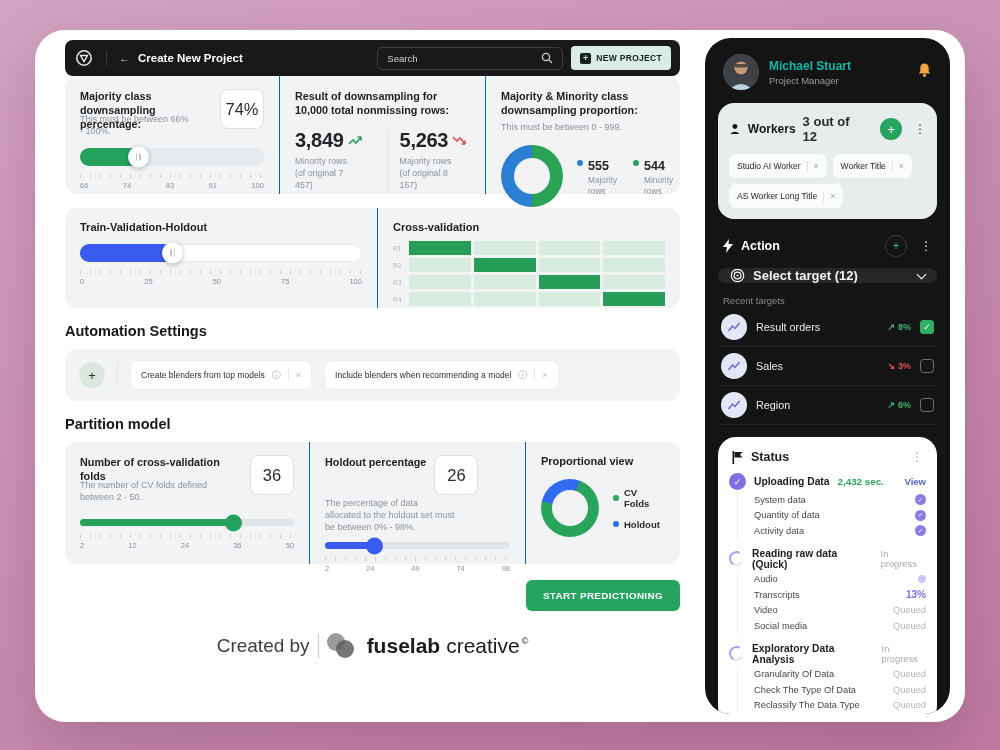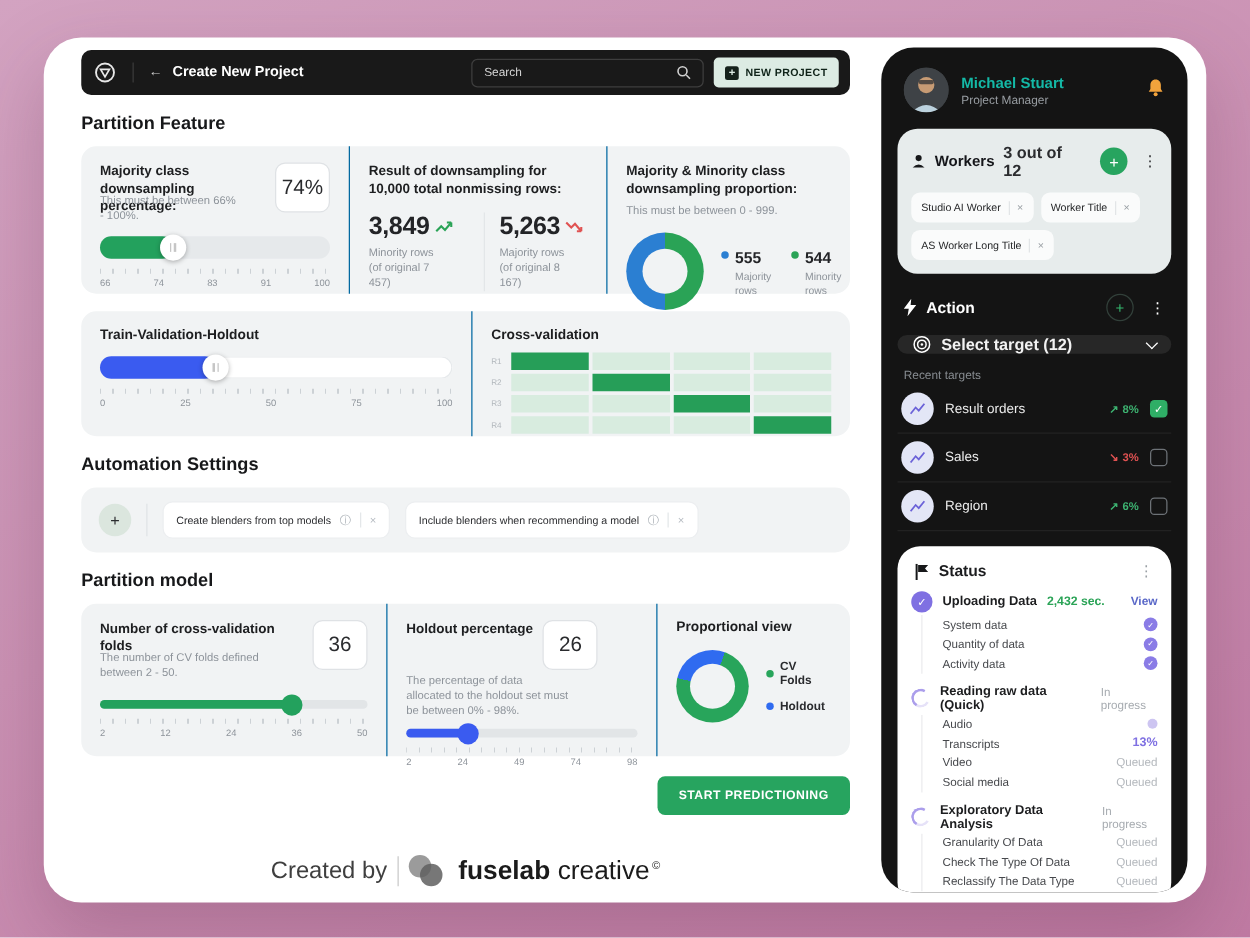--- a/index.html
+++ b/index.html
@@ -98,21 +98,21 @@
   .dnp::after{content:"";position:absolute;inset:11px;background:#f1f3f4;border-radius:50%}
   .p3body{display:flex;align-items:center;gap:14px;margin-top:12px}
   .lgv{display:flex;flex-direction:column;gap:10px}
   .lgv .lg-item{align-items:center}
   .lgv .lg-dot{margin-top:0}
   .lgv .lg-name{font-size:9.5px;font-weight:700;color:#2a2b2e}
   
   .startrow{display:flex;justify-content:flex-end;margin-top:16px}
   .startbtn{background:#27a45f;color:#fff;border:none;border-radius:6px;padding:0 17px;height:31px;
     font-size:9.8px;font-weight:700;letter-spacing:.4px;font-family:inherit;cursor:pointer}
-  .footer{display:flex;align-items:center;justify-content:center;gap:8px;margin-top:32px}
+  .footer{display:flex;align-items:center;justify-content:center;gap:8px;margin-top:22px}
   .cb{font-size:19px;color:#3f3f3f}
   .fdiv{width:1px;height:24px;background:#c9c9c9}
   .flogo{position:relative;width:32px;height:26px}
   .flogo b{position:absolute;border-radius:50%;width:18px;height:18px}
   .flogo .b1{left:0;top:0;background:#9b9b9b}
   .flogo .b2{left:9px;top:7px;background:#5f5f5f;opacity:.85}
   .fbrand{font-size:21px;color:#1b1b1b;display:flex;align-items:flex-start}
   .fb-b{font-weight:800}
   .fb-c{font-weight:400;margin-left:6px}
   .fb-r{font-size:9px;margin-top:2px;margin-left:2px}
@@ -204,21 +204,20 @@
             <circle cx="5" cy="5" r="3.6" fill="none" stroke="#cfcfcf" stroke-width="1.3"></circle>
             <line x1="8" y1="8" x2="11" y2="11" stroke="#cfcfcf" stroke-width="1.3"></line>
           </svg>
       </div>
       <button class="newproj">
         <span class="np-ic">+</span>
         <span>NEW PROJECT</span>
       </button>
     </div>
 
-    <h2 class="sec">Partition Feature</h2>
 
     <div class="panel row1">
       <div class="card c1">
         <div class="card-head">
           <div class="card-title">Majority class downsampling percentage:</div>
           <div class="valbox">74%</div>
         </div>
         <div class="hint" style="width:110px;margin-top:-18px">This must be between 66% - 100%.</div>
         <div class="sl-track">
           <div class="sl-fill" style="width:32%">

